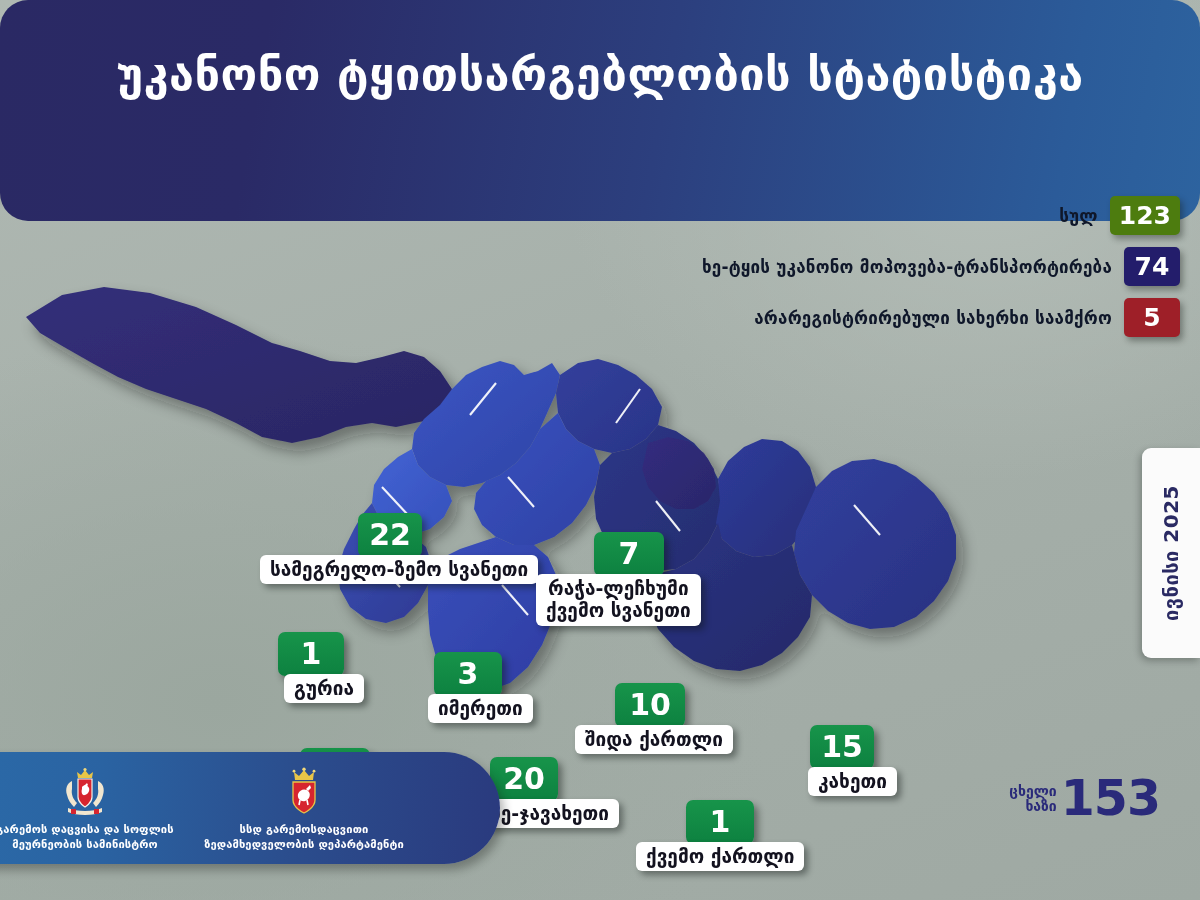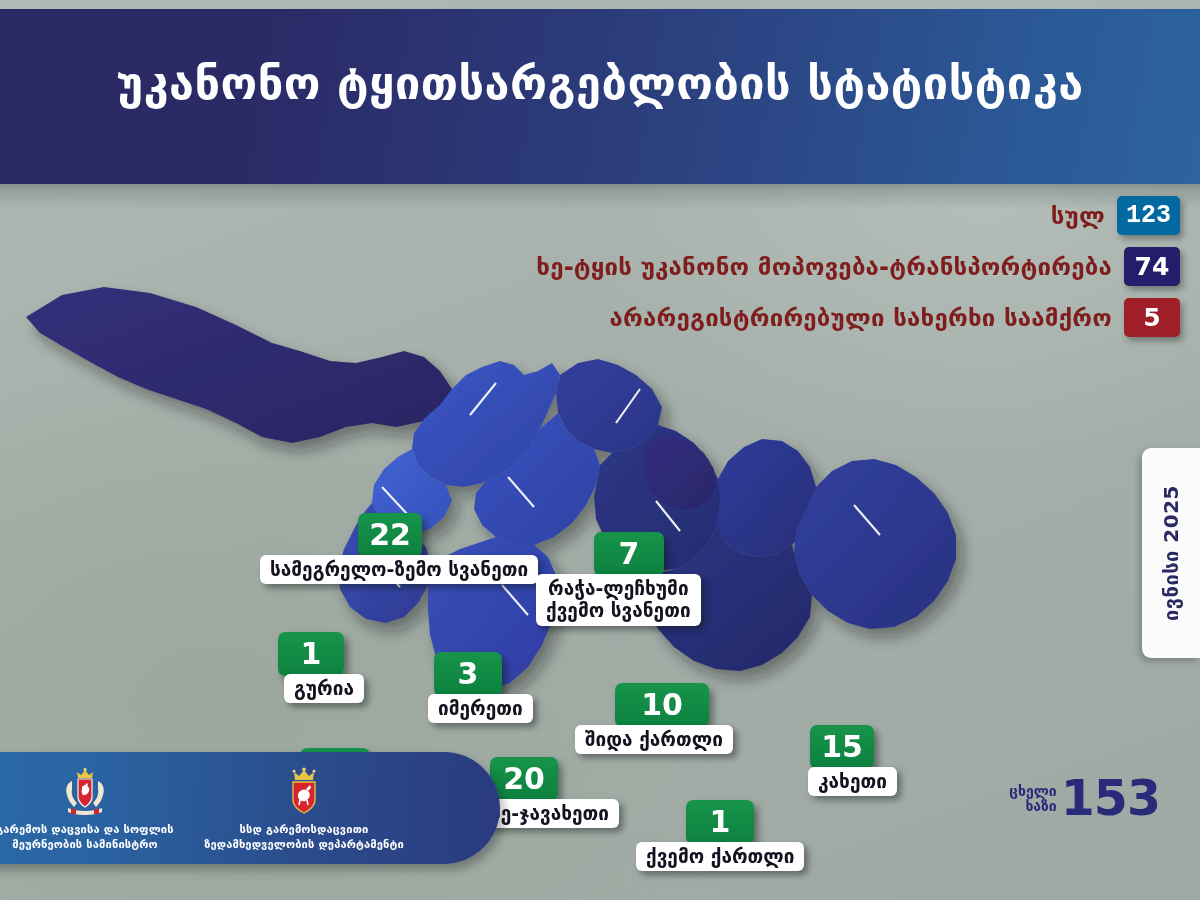--- a/index.html
+++ b/index.html
@@ -15,23 +15,24 @@
   #bg-wash{
     position:absolute; inset:0;
     background:
       radial-gradient(ellipse 900px 600px at 18% 78%, #9ba79f 0%, rgba(155,167,159,0) 62%),
       radial-gradient(ellipse 700px 500px at 82% 20%, #b4bdb7 0%, rgba(180,189,183,0) 60%),
       linear-gradient(160deg,#b0b9b3 0%,#a6b0aa 45%,#9fa9a3 100%);
   }
 
   
   #header{
-    position:absolute; left:0; top:9px; width:1200px; height:175px;
+    position:absolute; left:0; top:0; width:1200px; height:221px;
     background:linear-gradient(100deg,#2a2964 0%,#2a2a66 22%,#2c3f7e 55%,#2b5b99 88%,#2d639f 100%);
     z-index:6;
+    border-radius:28px;
   }
   #header-shadow{
     position:absolute; left:0; top:175px; width:1200px; height:34px;
     background:linear-gradient(to bottom, rgba(25,30,28,.42) 0%, rgba(25,30,28,.16) 42%, rgba(25,30,28,0) 100%);
     z-index:5;
   }
   #page-title{
     position:absolute; left:0; top:48px; width:1200px;
     text-align:center;
     color:#ffffff;
@@ -42,22 +43,22 @@
   }
 
   
   #legend{
     position:absolute; right:20px; top:196px;
     z-index:7;
     display:flex; flex-direction:column; align-items:flex-end; gap:12px;
   }
   .legend-row{ display:flex; align-items:center; gap:12px; }
   .legend-label{
-    color:#7f1d1d;
-    font-size:24px;
+    color:#0f172a;
+    font-size:17px;
     font-weight:bold;
     white-space:nowrap;
     letter-spacing:.2px;
   }
   .legend-badge{
     min-width:56px; height:39px;
     display:flex; align-items:center; justify-content:center;
     border-radius:5px;
     color:#fff; font-size:25px; font-weight:bold;
     padding:0 9px;
@@ -106,21 +107,21 @@
 
   #co-guria{ left:278px; top:457px; }
   #co-guria .num{ width:66px; }
   #co-guria .name{ margin-top:-2px; margin-left:6px;text-align:center; }
 
   #co-imereti{ left:434px; top:477px; }
   #co-imereti .num{ width:68px; }
   #co-imereti .name{ margin-top:-2px; margin-left:-6px; }
 
   #co-shida{ left:615px; top:508px; }
-  #co-shida .num{ width:94px; }
+  #co-shida .num{ width:70px; }
   #co-shida .name{ margin-top:-2px; margin-left:-40px; }
 
   #co-kakheti{ left:810px; top:550px; }
   #co-kakheti .num{ width:54px; }
   #co-kakheti .name{ margin-top:-2px; margin-left:-2px; }
 
   #co-adjara{ left:300px; top:573px; }
   #co-adjara .num{ width:70px; }
   #co-adjara .name{ margin-top:-2px; margin-left:10px; }
 
@@ -191,21 +192,21 @@
 <div id="bg-wash"></div>
 
 <div id="header">
   <div id="page-title">უკანონო ტყითსარგებლობის სტატისტიკა</div>
 </div>
 <div id="header-shadow"></div>
 
 <div id="legend">
   <div class="legend-row">
     <span class="legend-label">სულ</span>
-    <span class="legend-badge" id="lb0" style="background: #0369a1; font-family: Liberation Mono, monospace;">123</span>
+    <span class="legend-badge" id="lb0" style="background: #4d7c0f;">123</span>
   </div>
   <div class="legend-row">
     <span class="legend-label">ხე-ტყის უკანონო  მოპოვება-ტრანსპორტირება</span>
     <span class="legend-badge" id="lb1" style="background: rgb(35, 29, 107);">74</span>
   </div>
   <div class="legend-row">
     <span class="legend-label">არარეგისტრირებული სახერხი საამქრო</span>
     <span class="legend-badge" id="lb2" style="background: rgb(158, 31, 40);">5</span>
   </div>
 </div>

